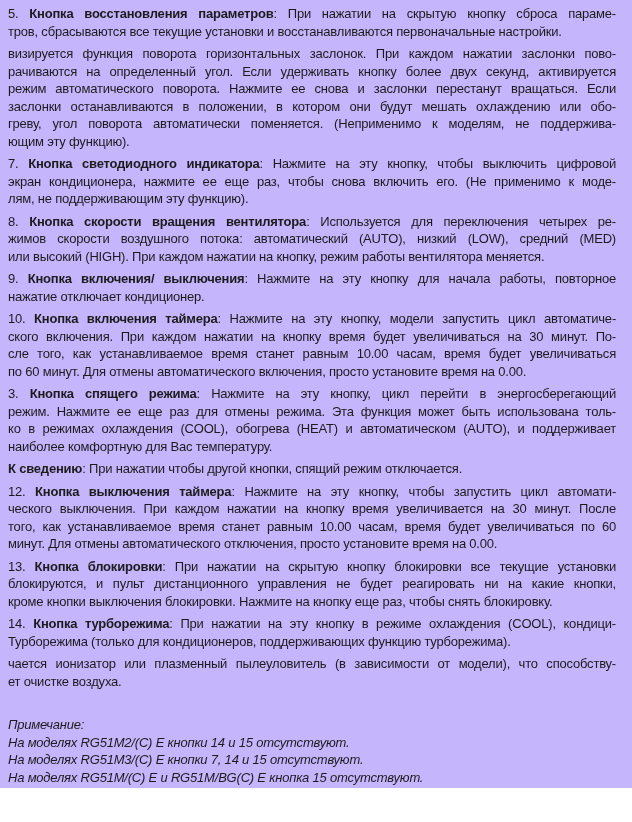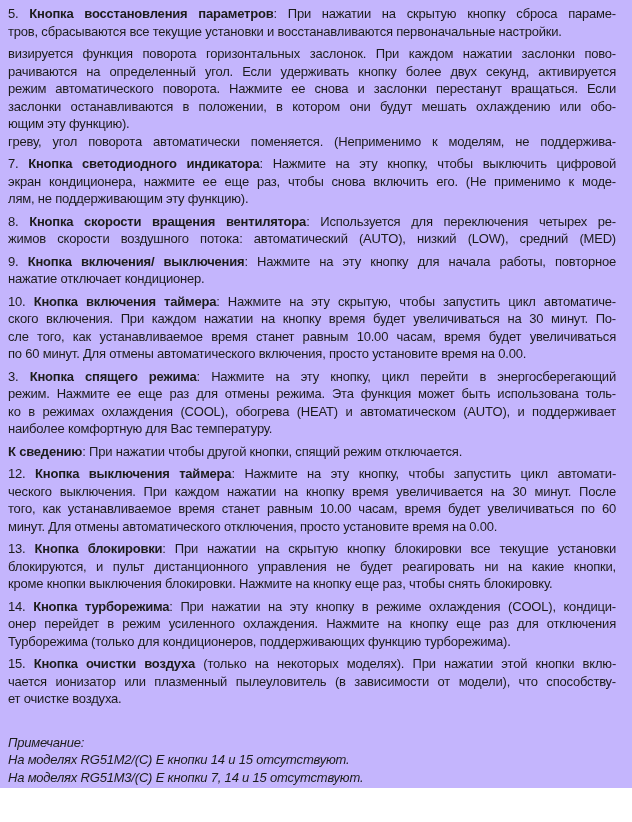--- a/index.html
+++ b/index.html
@@ -49,38 +49,39 @@
   <div>
       <div class="para">
         <div class="line j"><span>5. </span><b>Кнопка восстановления параметров</b><span>: При нажатии на скрытую кнопку сброса параме-</span></div>
         <div class="line">тров, сбрасываются все текущие установки и восстанавливаются первоначальные настройки.</div>
       </div>
       <div class="para">
         <div class="line j">визируется функция поворота горизонтальных заслонок. При каждом нажатии заслонки пово-</div>
         <div class="line j">рачиваются на определенный угол. Если удерживать кнопку более двух секунд, активируется</div>
         <div class="line j">режим автоматического поворота. Нажмите ее снова и заслонки перестанут вращаться. Если</div>
         <div class="line j">заслонки останавливаются в положении, в котором они будут мешать охлаждению или обо-</div>
+        <div class="line j">греву, угол поворота автоматически поменяется. (Неприменимо к моделям, не поддержива-</div>
         <div class="line">ющим эту функцию).</div>
-        <div class="line j">греву, угол поворота автоматически поменяется. (Неприменимо к моделям, не поддержива-</div>
       </div>
       <div class="para">
         <div class="line j"><span>7. </span><b>Кнопка светодиодного индикатора</b><span>: Нажмите на эту кнопку, чтобы выключить цифровой</span></div>
         <div class="line j">экран кондиционера, нажмите ее еще раз, чтобы снова включить его. (Не применимо к моде-</div>
         <div class="line">лям, не поддерживающим эту функцию).</div>
       </div>
       <div class="para">
         <div class="line j"><span>8. </span><b>Кнопка скорости вращения вентилятора</b><span>: Используется для переключения четырех ре-</span></div>
         <div class="line j">жимов скорости воздушного потока: автоматический (AUTO), низкий (LOW), средний (MED)</div>
+        <div class="line">или высокий (HIGH). При каждом нажатии на кнопку, режим работы вентилятора меняется.</div>
       </div>
       <div class="para">
         <div class="line j"><span>9. </span><b>Кнопка включения/ выключения</b><span>: Нажмите на эту кнопку для начала работы, повторное</span></div>
         <div class="line">нажатие отключает кондиционер.</div>
       </div>
       <div class="para">
-        <div class="line j"><span>10. </span><b>Кнопка включения таймера</b><span>: Нажмите на эту скрытую, чтобы запустить цикл автоматиче-</span></div>
+        <div class="line j"><span>10. </span><b>Кнопка включения таймера</b><span>: Нажмите на эту кнопку, модели запустить цикл автоматиче-</span></div>
         <div class="line j">ского включения. При каждом нажатии на кнопку время будет увеличиваться на 30 минут. По-</div>
         <div class="line j">сле того, как устанавливаемое время станет равным 10.00 часам, время будет увеличиваться</div>
         <div class="line">по 60 минут. Для отмены автоматического включения, просто установите время на 0.00.</div>
       </div>
       <div class="para">
         <div class="line j"><span>3. </span><b>Кнопка спящего режима</b><span>: Нажмите на эту кнопку, цикл перейти в энергосберегающий</span></div>
         <div class="line j">режим. Нажмите ее еще раз для отмены режима. Эта функция может быть использована толь-</div>
         <div class="line j">ко в режимах охлаждения (COOL), обогрева (HEAT) и автоматическом (AUTO), и поддерживает</div>
         <div class="line">наиболее комфортную для Вас температуру.</div>
       </div>
@@ -93,29 +94,28 @@
         <div class="line j">того, как устанавливаемое время станет равным 10.00 часам, время будет увеличиваться по 60</div>
         <div class="line">минут. Для отмены автоматического отключения, просто установите время на 0.00.</div>
       </div>
       <div class="para">
         <div class="line j"><span>13. </span><b>Кнопка блокировки</b><span>: При нажатии на скрытую кнопку блокировки все текущие установки</span></div>
         <div class="line j">блокируются, и пульт дистанционного управления не будет реагировать ни на какие кнопки,</div>
         <div class="line">кроме кнопки выключения блокировки. Нажмите на кнопку еще раз, чтобы снять блокировку.</div>
       </div>
       <div class="para">
         <div class="line j"><span>14. </span><b>Кнопка турборежима</b><span>: При нажатии на эту кнопку в режиме охлаждения (COOL), кондици-</span></div>
-        <div class="line j">онер перейдет в режим усиленного охлаждения. Нажмите на кнопку еще раз для отключения</div>
         <div class="line">Турборежима (только для кондиционеров, поддерживающих функцию турборежима).</div>
       </div>
       <div class="para">
-        <div class="line j"><span>15. </span><b>Кнопка очистки воздуха</b><span> (только на некоторых моделях). При нажатии этой кнопки вклю-</span></div>
         <div class="line j">чается ионизатор или плазменный пылеуловитель (в зависимости от модели), что способству-</div>
         <div class="line">ет очистке воздуха.</div>
       </div>
     </div>
   <div class="note">
     <div class="line">Примечание:</div>
     <div>
         <div class="line">На моделях RG51M2/(C) E кнопки 14 и 15 отсутствуют.</div>
         <div class="line">На моделях RG51M3/(C) E кнопки 7, 14 и 15 отсутствуют.</div>
+        <div class="line">На моделях RG51M/(C) E и RG51M/BG(C) E кнопка 15 отсутствуют.</div>
       </div>
   </div>
 </div>
 
 </body></html>

